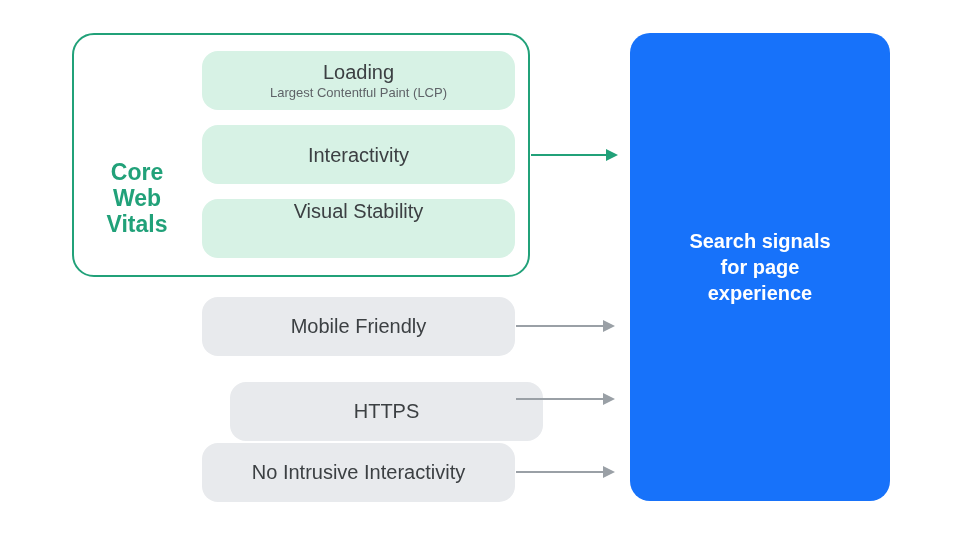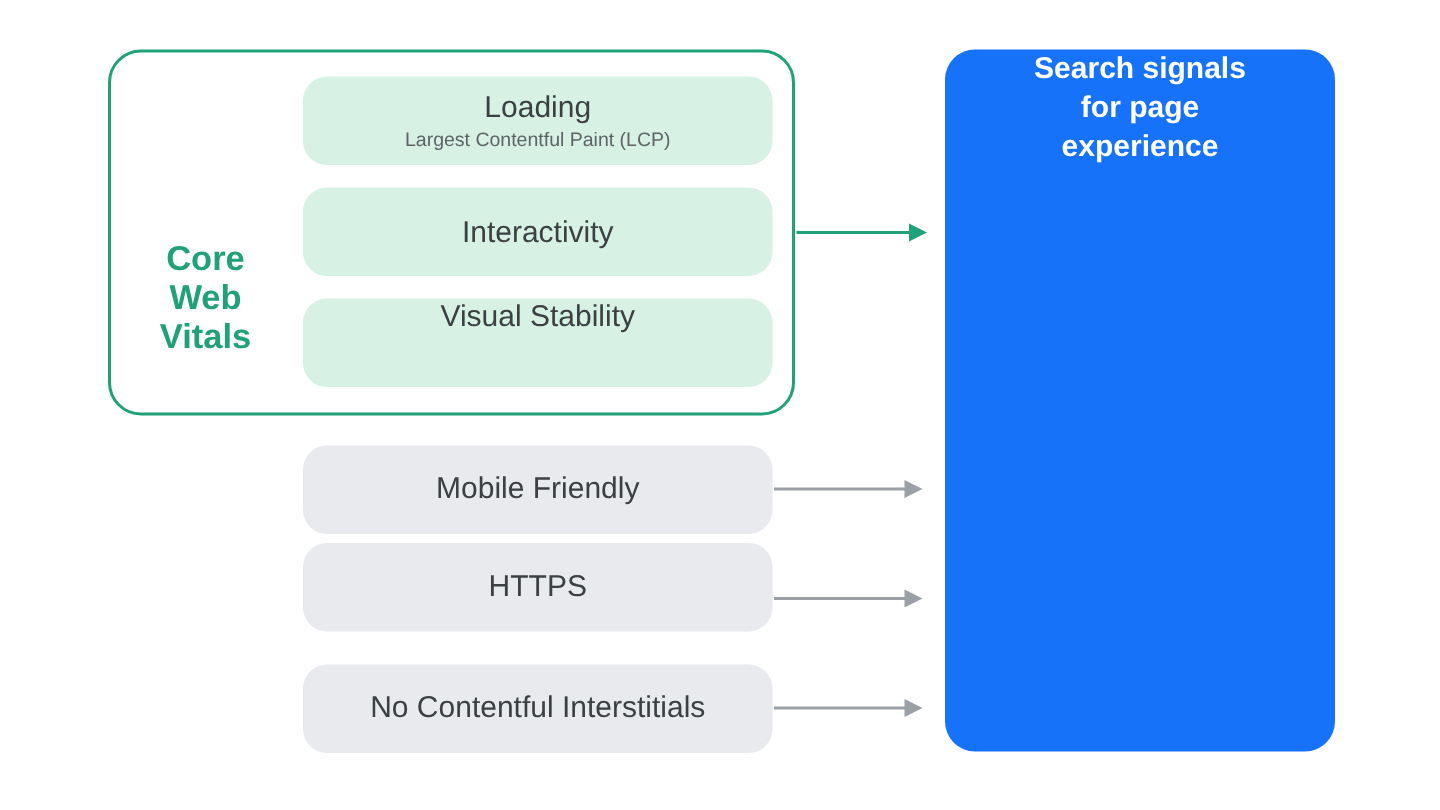--- a/index.html
+++ b/index.html
@@ -40,42 +40,42 @@
   .pill.green { background: var(--green-light); }
   .pill.gray  { background: var(--gray-pill); align-items: center; }
   .pill-title { color: var(--text-dark); font-size: 20px; font-weight: 500; line-height: 24px; }
   .pill-sub   { color: var(--text-sub); font-size: 13px; line-height: 17px; }
   .pill-label { color: var(--text-dark); font-size: 20px; font-weight: 400; }
 
   .pill.p-loading   { top: 51px; }
   .pill.p-interact  { top: 125px; }
   .pill.p-visual    { top: 199px; justify-content: space-between; }
   .pill.p-mobile    { top: 297px; }
-  .pill.p-https     { top: 362px; }
+  .pill.p-https     { top: 382px; margin-left: 28px; }
   .pill.p-interstit { top: 443px; }
 
   
   .arrow { position: absolute; height: 2px; background: var(--arrow-gray); }
   .arrow::after {
     content: ""; position: absolute; right: -11px; top: -5px;
     border-left: 12px solid var(--arrow-gray);
     border-top: 6px solid transparent; border-bottom: 6px solid transparent;
   }
   .arrow.green-arrow { background: var(--green); }
   .arrow.green-arrow::after { border-left-color: var(--green); }
   .a-cwv    { left: 531px; top: 154px; width: 76px; }
   .a-mobile { left: 516px; top: 325px; width: 88px; }
   .a-https  { left: 516px; top: 398px; width: 88px; }
   .a-inter  { left: 516px; top: 471px; width: 88px; }
 
   
   .result-box {
     position: absolute; left: 630px; top: 33px; width: 260px; height: 468px;
     background: var(--blue); border-radius: 20px;
-    display: flex; align-items: flex-start; justify-content: center;
+    display: flex; align-items: center; justify-content: center;
   }
   .result-label {
     color: var(--white); text-align: center;
     font-size: 20px; font-weight: bold; line-height: 26px;
   }
   .result-label span { display: block; }
 </style>
 </head>
 <body>
 
@@ -104,21 +104,21 @@
 
   <div class="pill gray p-mobile">
     <div class="pill-label">Mobile Friendly</div>
   </div>
 
   <div class="pill gray p-https">
     <div class="pill-label">HTTPS</div>
   </div>
 
   <div class="pill gray p-interstit">
-    <div class="pill-label">No Contentful Interstitials</div>
+    <div class="pill-label">No Intrusive Interactivity</div>
   </div>
 
   <div class="arrow green-arrow a-cwv"></div>
   <div class="arrow a-mobile"></div>
   <div class="arrow a-https"></div>
   <div class="arrow a-inter"></div>
 
   <div class="result-box">
     <div class="result-label">
       <span>Search signals</span>

